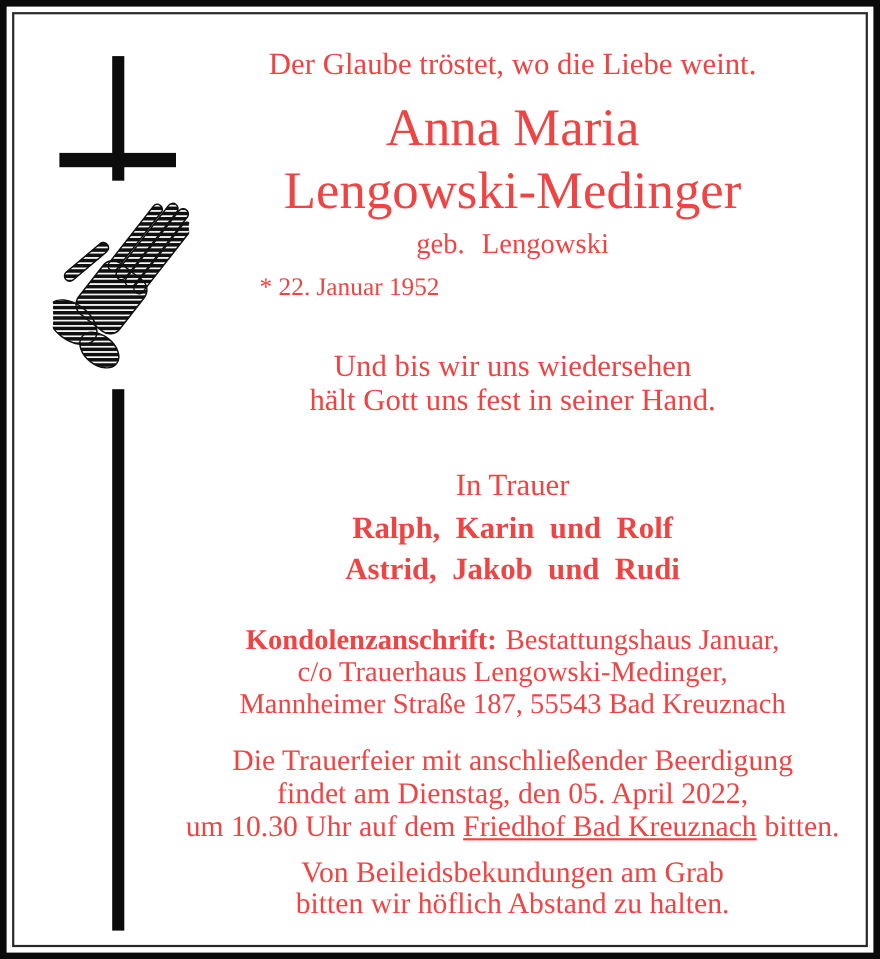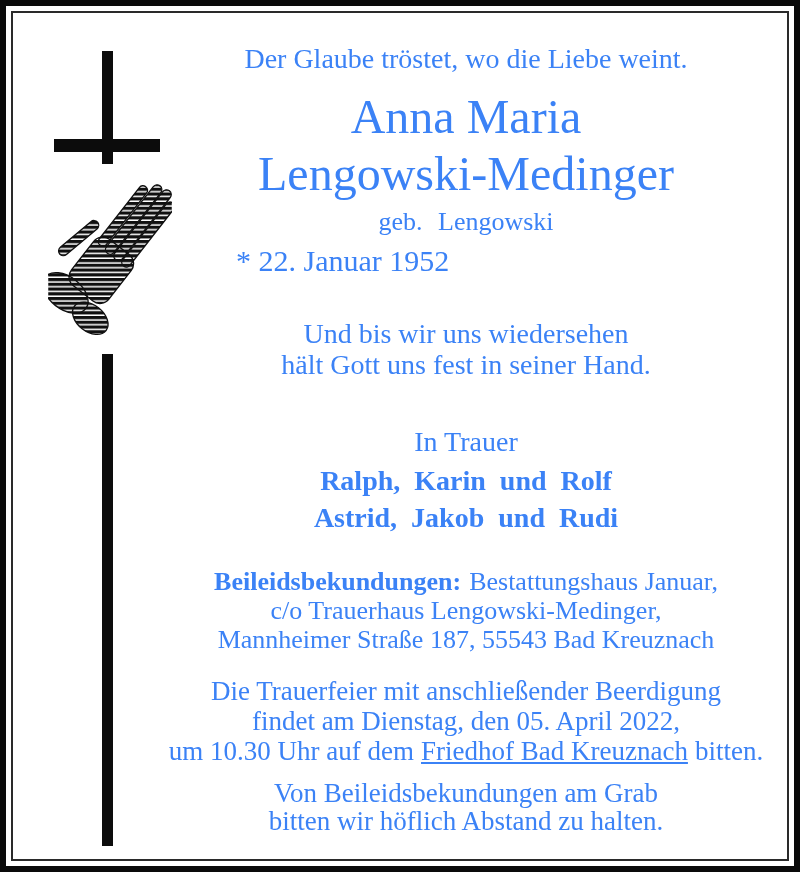--- a/index.html
+++ b/index.html
@@ -3,41 +3,41 @@
 <meta charset="utf-8">
 <style>
   html,body{margin:0;padding:0;background:#ffffff;}
   .page{
     position:relative;
     width:800px;height:872px;
     box-sizing:border-box;
     background:#ffffff;
     border:6px solid #0a0a0a;
     font-family:"Liberation Serif","DejaVu Serif",serif;
-    color:#3b82f6;
+    color:#ef4444;
     overflow:hidden;
   }
   .inner-frame{
     position:absolute;
     top:5px;left:5px;right:5px;bottom:5px;
     border:2px solid #2a2a2a;
     pointer-events:none;
   }
   
   .cross-v{position:absolute;left:96px;top:45px;width:11px;height:795px;background:#0c0c0c;}
   .cross-h{position:absolute;left:48px;top:133px;width:106px;height:13px;background:#0c0c0c;}
   
   .hands{position:absolute;left:42px;top:158px;width:124px;height:190px;}
   
   .block{position:absolute;left:110px;width:700px;text-align:center;}
   .tagline{top:36px;font-size:28px;line-height:34px;}
   .name1{top:82px;font-size:48px;line-height:58px;font-weight:normal;margin:0;}
   .name2{top:139px;font-size:48px;line-height:58px;font-weight:normal;margin:0;}
   .geb{top:200px;font-size:26px;line-height:32px;word-spacing:9px;}
-  .dates{position:absolute;top:239px;left:230px;width:420px;display:flex;justify-content:space-between;font-size:30px;line-height:32px;}
+  .dates{position:absolute;top:239px;left:230px;width:420px;display:flex;justify-content:space-between;font-size:23px;line-height:32px;}
   .verse{top:312px;font-size:28px;line-height:31px;}
   .in-trauer{top:420px;font-size:28px;line-height:32px;}
   .mourners{top:456px;font-size:28px;line-height:37px;font-weight:bold;word-spacing:7px;}
   .kondolenz{top:561px;font-size:26px;line-height:29px;}
   .kondolenz .bold-label{font-weight:bold;margin-right:8px;}
   .funeral{top:670px;font-size:27px;line-height:30px;}
   .funeral .location{font-weight:normal;text-decoration:underline;margin:0 7px;}
   .closing{top:773px;font-size:27px;line-height:28px;}
 </style>
 </head>
@@ -102,21 +102,21 @@
 
   <div class="block in-trauer">In Trauer</div>
 
   <div class="block mourners">
     <div>Ralph, Karin und Rolf</div>
     <div>Astrid, Jakob und Rudi</div>
   </div>
 
   <div class="block kondolenz">
     <div>
-      <span class="bold-label">Beileidsbekundungen:</span><span>Bestattungshaus Januar,</span>
+      <span class="bold-label">Kondolenzanschrift:</span><span>Bestattungshaus Januar,</span>
     </div>
     <div>c/o Trauerhaus Lengowski-Medinger,</div>
     <div>Mannheimer Straße 187, 55543 Bad Kreuznach</div>
   </div>
 
   <div class="block funeral">
     <div>Die Trauerfeier mit anschließender Beerdigung</div>
     <div>findet am Dienstag, den 05. April 2022,</div>
     <div>
       <span>um 10.30 Uhr auf dem</span><span class="location">Friedhof Bad Kreuznach</span><span>bitten.</span>

